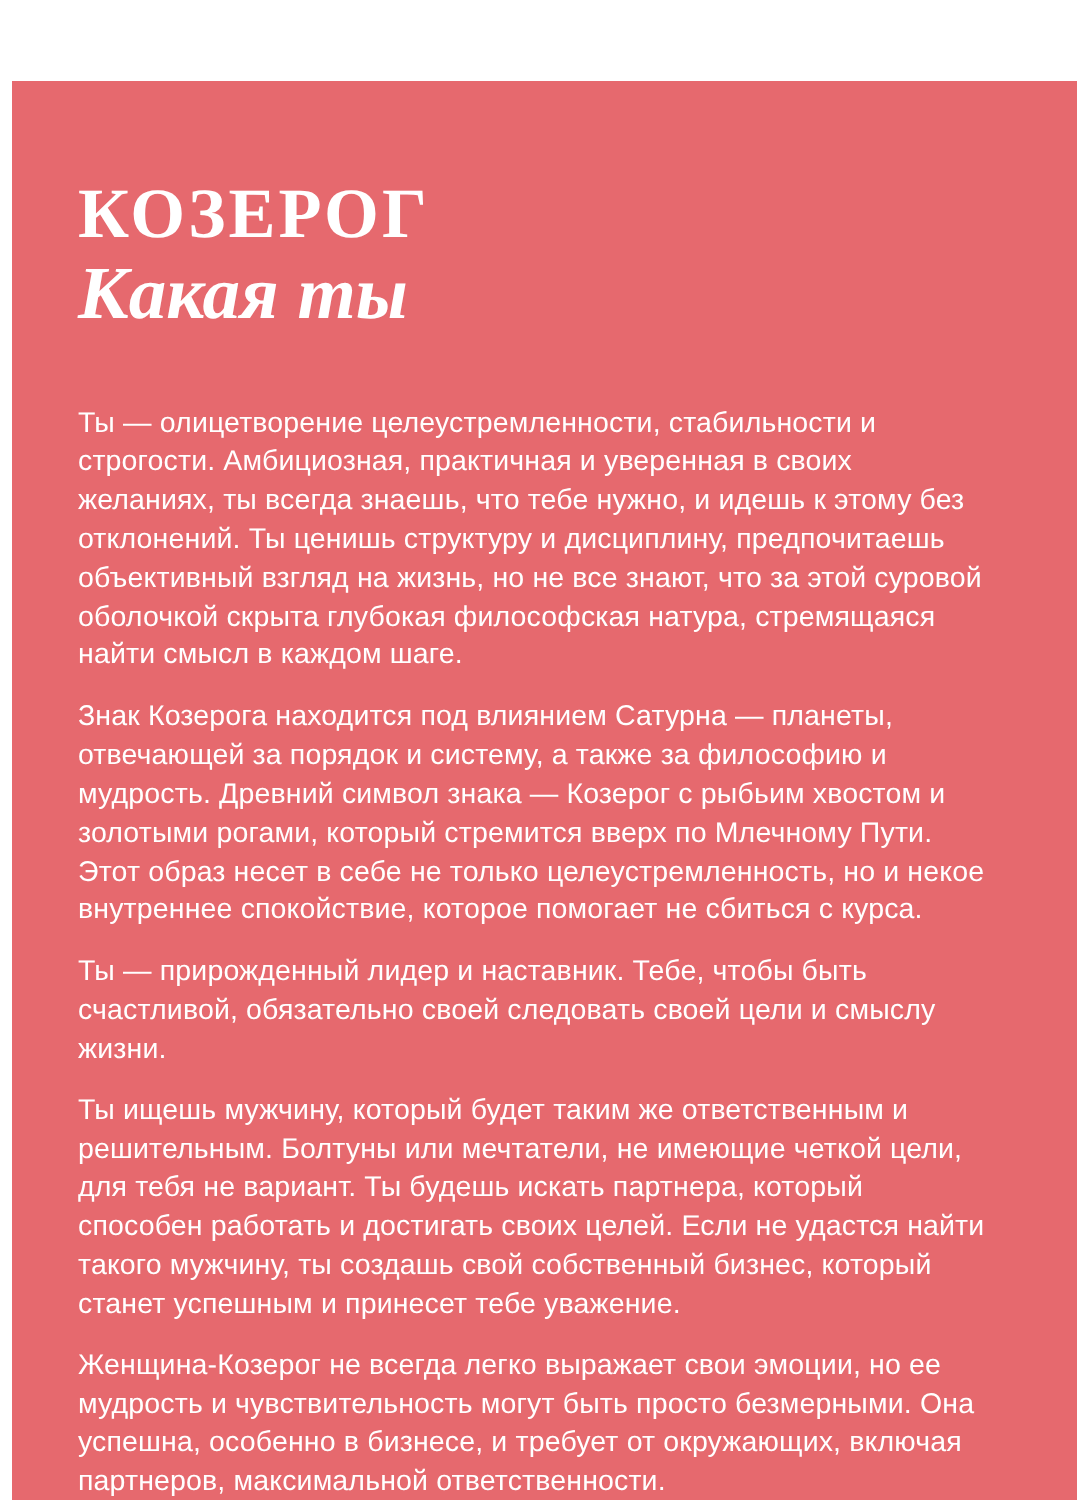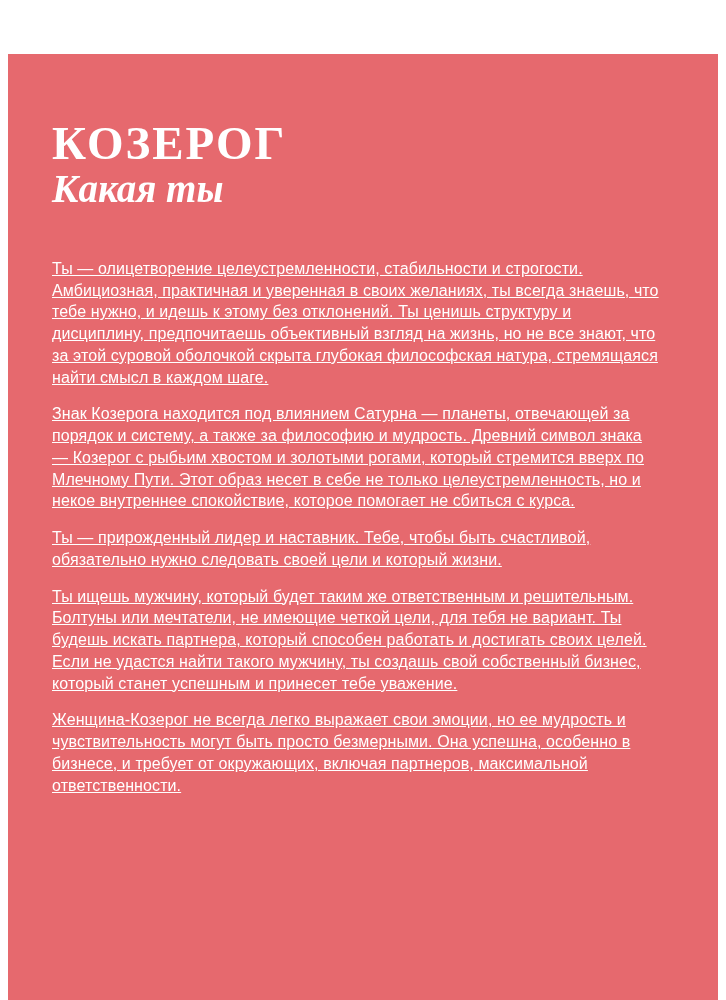--- a/index.html
+++ b/index.html
@@ -30,45 +30,44 @@
     font-size: 47px;
     line-height: 1.0;
     letter-spacing: 2px;
     margin: 0;
     text-transform: uppercase;
   }
   .subtitle {
     font-family: "Liberation Serif", "DejaVu Serif", serif;
     font-weight: 700;
     font-style: italic;
-    font-size: 39px;
+    font-size: 50px;
     line-height: 1.05;
     margin: 2px 0 0 0;
   }
   .body-text {
     margin-top: 48px;
   }
   .body-text p {
-    font-size: 16px;
+    font-size: 19px;
     line-height: 1.36;
     margin: 0 0 15px 0;
     hyphens: auto;
     -webkit-hyphens: auto;
     text-align: left;
     letter-spacing: 0.1px;
-    text-decoration: underline;
   }
 </style>
 </head>
 <body>
 
 <div class="page">
   <h1 class="title">КОЗЕРОГ</h1>
   <h2 class="subtitle">Какая ты</h2>
 
   <div class="body-text">
       <p lang="ru">Ты — олицетворение целеустремленности, стабильности и строгости. Амбициозная, практичная и уверенная в своих желаниях, ты всегда знаешь, что тебе нужно, и идешь к этому без отклонений. Ты ценишь структуру и дисциплину, предпочитаешь объективный взгляд на жизнь, но не все знают, что за этой суровой оболочкой скрыта глубокая философская натура, стремящаяся найти смысл в каждом шаге.</p>
       <p lang="ru">Знак Козерога находится под влиянием Сатурна — планеты, отвечающей за порядок и систему, а также за философию и мудрость. Древний символ знака — Козерог с рыбьим хвостом и золотыми рогами, который стремится вверх по Млечному Пути. Этот образ несет в себе не только целеустремленность, но и некое внутреннее спокойствие, которое помогает не сбиться с курса.</p>
-      <p lang="ru">Ты — прирожденный лидер и наставник. Тебе, чтобы быть счастливой, обязательно нужно следовать своей цели и который жизни.</p>
+      <p lang="ru">Ты — прирожденный лидер и наставник. Тебе, чтобы быть счастливой, обязательно своей следовать своей цели и смыслу жизни.</p>
       <p lang="ru">Ты ищешь мужчину, который будет таким же ответственным и решительным. Болтуны или мечтатели, не имеющие четкой цели, для тебя не вариант. Ты будешь искать партнера, который способен работать и достигать своих целей. Если не удастся найти такого мужчину, ты создашь свой собственный бизнес, который станет успешным и принесет тебе уважение.</p>
       <p lang="ru">Женщина-Козерог не всегда легко выражает свои эмоции, но ее мудрость и чувствительность могут быть просто безмерными. Она успешна, особенно в бизнесе, и требует от окружающих, включая партнеров, максимальной ответственности.</p>
     </div>
 </div>
 
 </body></html>

